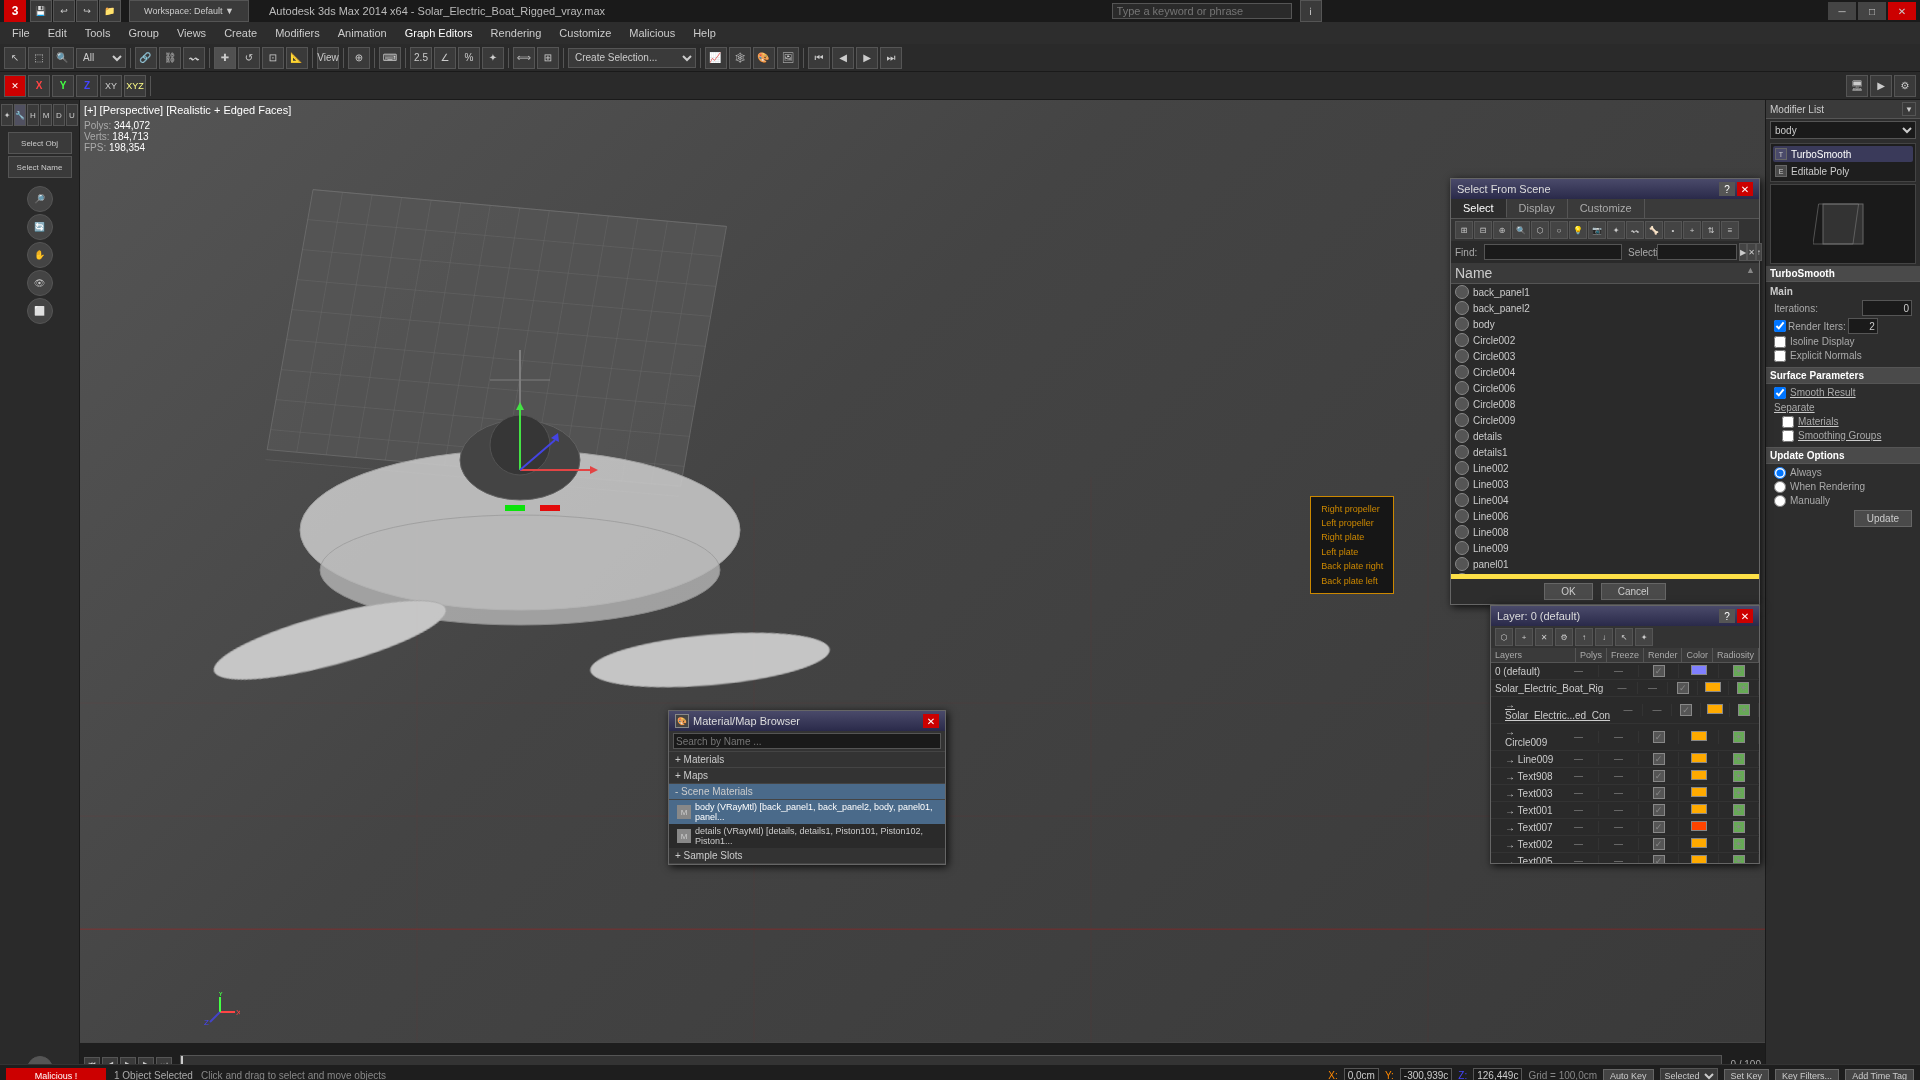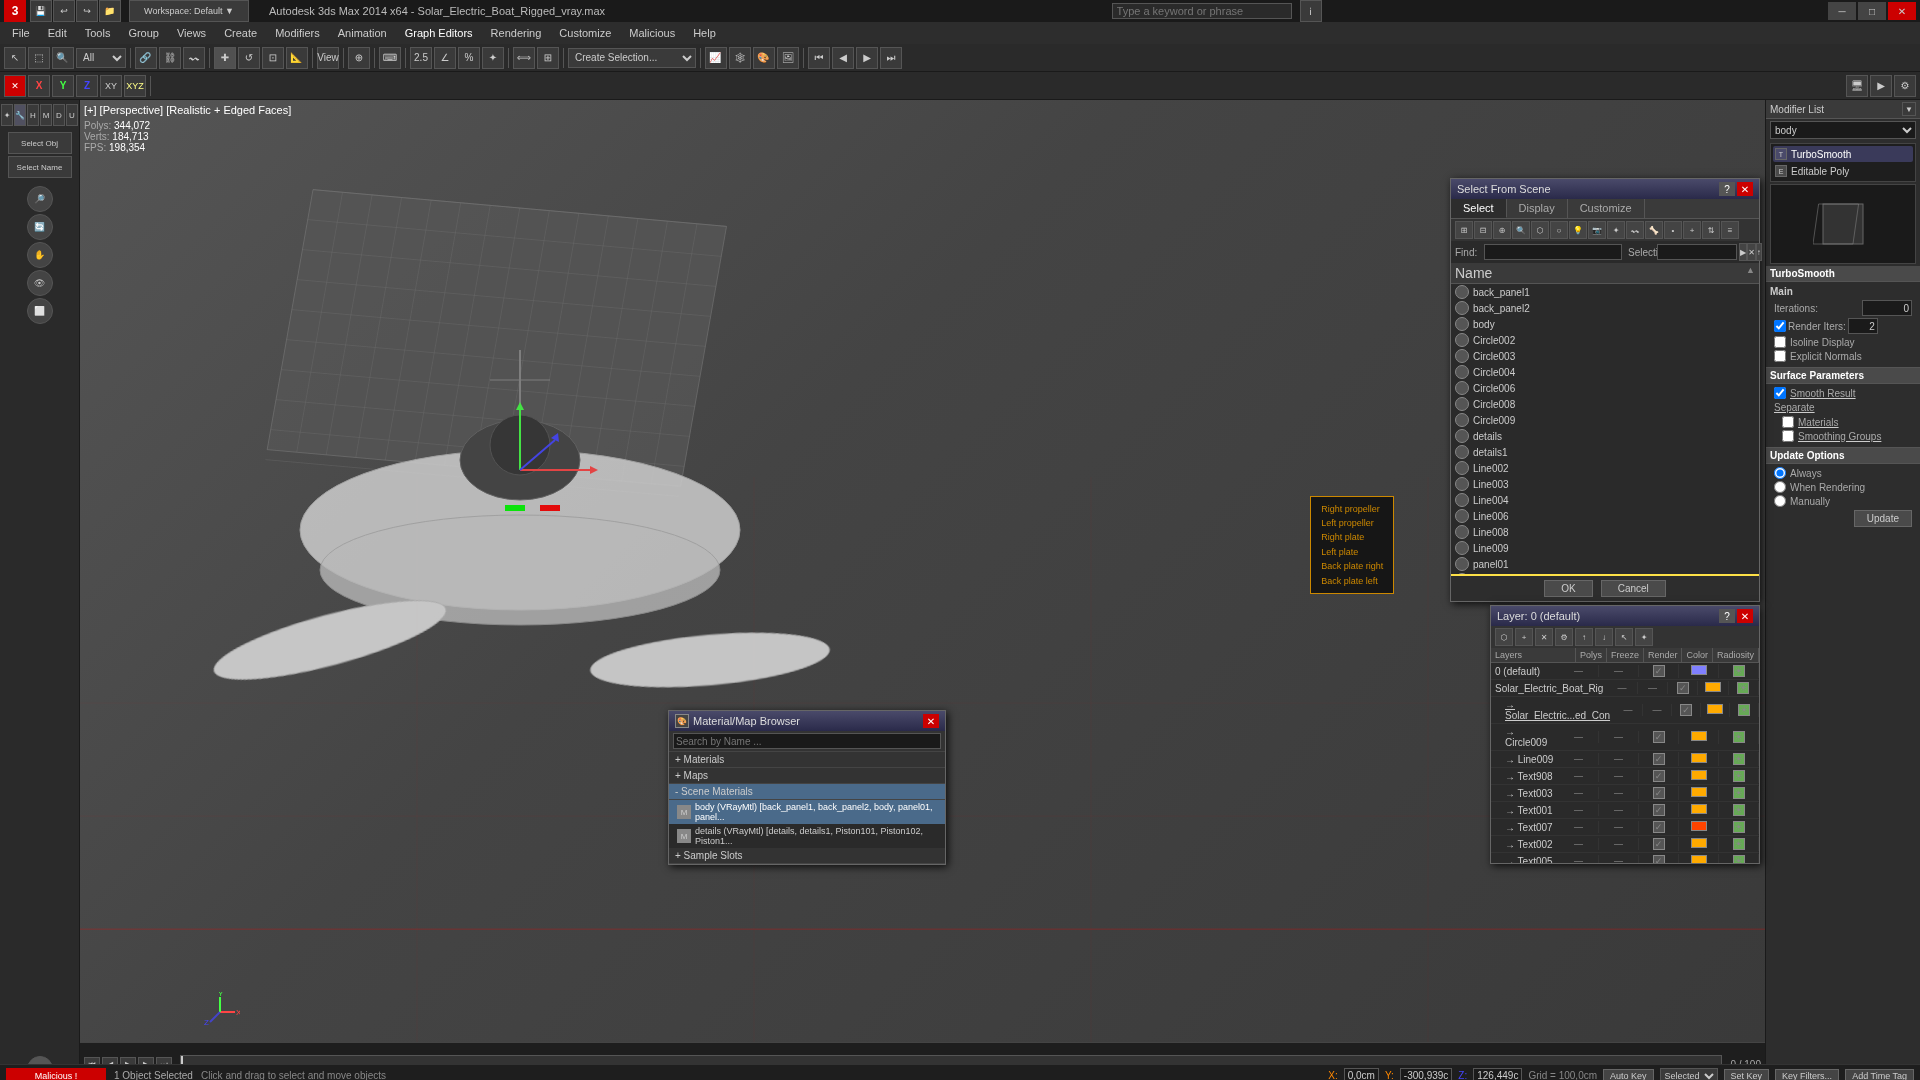--- a/index.html
+++ b/index.html
@@ -37,21 +37,21 @@
     .find-row { display: flex; align-items: center; padding: 2px 4px; background: #2a2a2a; }
     .find-label { color: #aaa; font-size: 10px; margin-right: 4px; min-width: 25px; }
     .find-input { flex: 1; background: #1a1a1a; border: 1px solid #555; color: #ccc; font-size: 10px; height: 16px; padding: 0 2px; }
     .sel-set-input { width: 80px; background: #1a1a1a; border: 1px solid #555; color: #ccc; font-size: 10px; height: 16px; padding: 0 2px; }
     .name-header { background: #3a3a3a; padding: 2px 4px; display: flex; justify-content: space-between; border-bottom: 1px solid #555; }
     .name-header span { color: #ccc; font-size: 14px; }
     .object-list { max-height: 300px; overflow-y: auto; background: #2a2a2a; }
     .obj-item { display: flex; align-items: center; padding: 1px 4px; cursor: pointer; }
     .obj-icon { width: 14px; height: 14px; border-radius: 50%; border: 1px solid #888; background: #555; margin-right: 4px; flex-shrink: 0; }
     .obj-name { font-size: 10px; color: #ccc; }
-    .dialog-footer { display: flex; justify-content: center; gap: 8px; padding: 4px; background: #2d2d2d; border-top: 2px solid #fde047; }
+    .dialog-footer { display: flex; justify-content: center; gap: 8px; padding: 4px; background: #2d2d2d; border-top: 5px solid #fde047; }
     .dialog-btn { background: #4a4a4a; border: 1px solid #666; color: #ccc; font-size: 10px; padding: 2px 16px; cursor: pointer; }
 
     
     #layer-dialog { position: absolute; top: 505px; right: 160px; width: 270px; background: #2d2d2d; border: 1px solid #666; box-shadow: 2px 2px 8px rgba(0,0,0,0.8); z-index: 100; }
     .layer-toolbar { display: flex; align-items: center; padding: 2px 4px; background: #333; gap: 2px; }
     .layer-tb-btn { width: 18px; height: 18px; background: #444; border: 1px solid #555; display: flex; align-items: center; justify-content: center; cursor: pointer; font-size: 8px; color: #ccc; }
     .layer-header { display: flex; background: #3a3a3a; border-bottom: 1px solid #555; }
     .layer-col { font-size: 9px; color: #aaa; padding: 2px 4px; border-right: 1px solid #555; flex-shrink: 0; }
     .layer-row { display: flex; align-items: center; padding: 1px 0; border-bottom: 1px solid #333; cursor: pointer; }
     .layer-name-cell { flex: 1; font-size: 10px; color: #ccc; padding: 1px 4px; }
@@ -62,21 +62,21 @@
     .mat-toolbar { display: flex; align-items: center; padding: 2px 4px; background: #333; gap: 2px; }
     .mat-search { flex: 1; background: #1a1a1a; border: 1px solid #555; color: #ccc; font-size: 10px; height: 16px; padding: 0 2px; }
     .mat-section { background: #333; padding: 2px 6px; cursor: pointer; border-bottom: 1px solid #444; display: flex; align-items: center; gap: 4px; color: #ccc; font-size: 10px; }
     .mat-section.active { background: #4a6a8a; }
     .mat-item { padding: 2px 8px; display: flex; align-items: center; gap: 4px; cursor: pointer; font-size: 10px; color: #ccc; }
     .mat-item.selected { background: #4a6a8a; }
     .mat-icon { width: 14px; height: 14px; background: #666; border: 1px solid #888; flex-shrink: 0; display: flex; align-items: center; justify-content: center; font-size: 8px; }
     .rp-input-row { display: flex; align-items: center; justify-content: space-between; padding: 1px 4px; }
     .rp-label { color: #aaa; font-size: 10px; }
     .rp-input { background: #1a1a1a; border: 1px solid #555; color: #ccc; font-size: 10px; width: 50px; height: 16px; padding: 0 2px; text-align: right; }
-    .rp-checkbox-row { display: flex; align-items: center; gap: 4px; padding: 1px 4px; }
+    .rp-checkbox-row { display: flex; align-items: flex-start; gap: 4px; padding: 1px 4px; }
     .rp-checkbox { width: 12px; height: 12px; }
     .coord-label { color: #f80; font-size: 10px; }
     .coord-val { color: #ccc; font-size: 10px; background: #1a1a1a; border: 1px solid #555; padding: 0 3px; height: 16px; display: flex; align-items: center; }
 
     
     ::-webkit-scrollbar { width: 8px; height: 8px; }
     ::-webkit-scrollbar-track { background: #1a1a1a; }
     ::-webkit-scrollbar-thumb { background: #555; }
   </style>
 </head>

